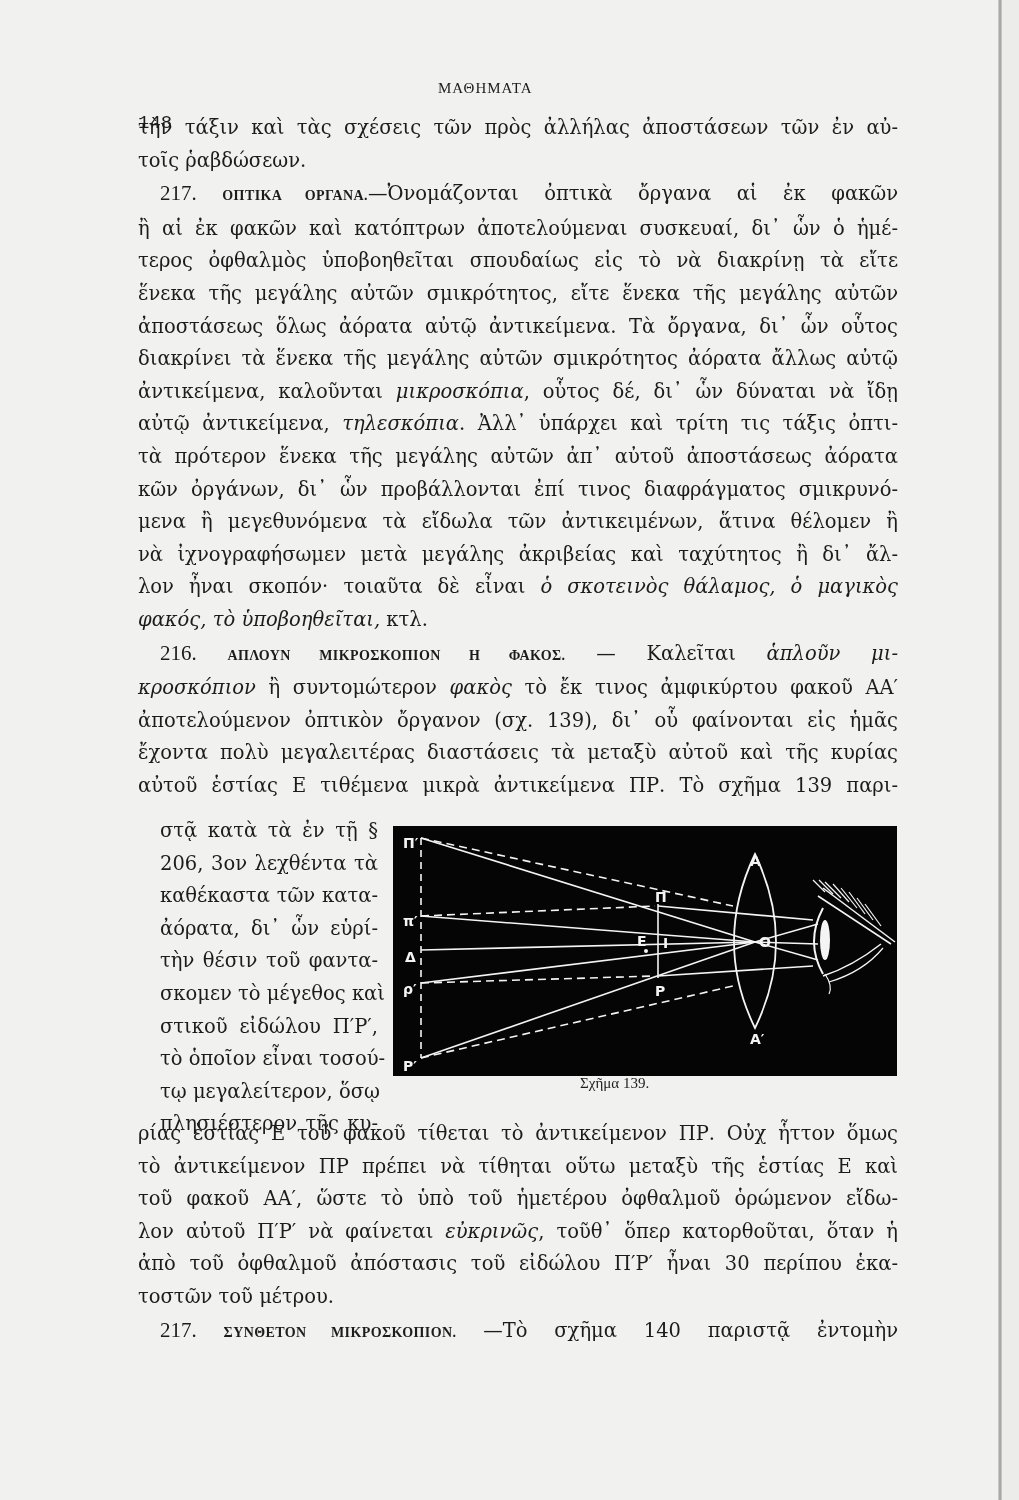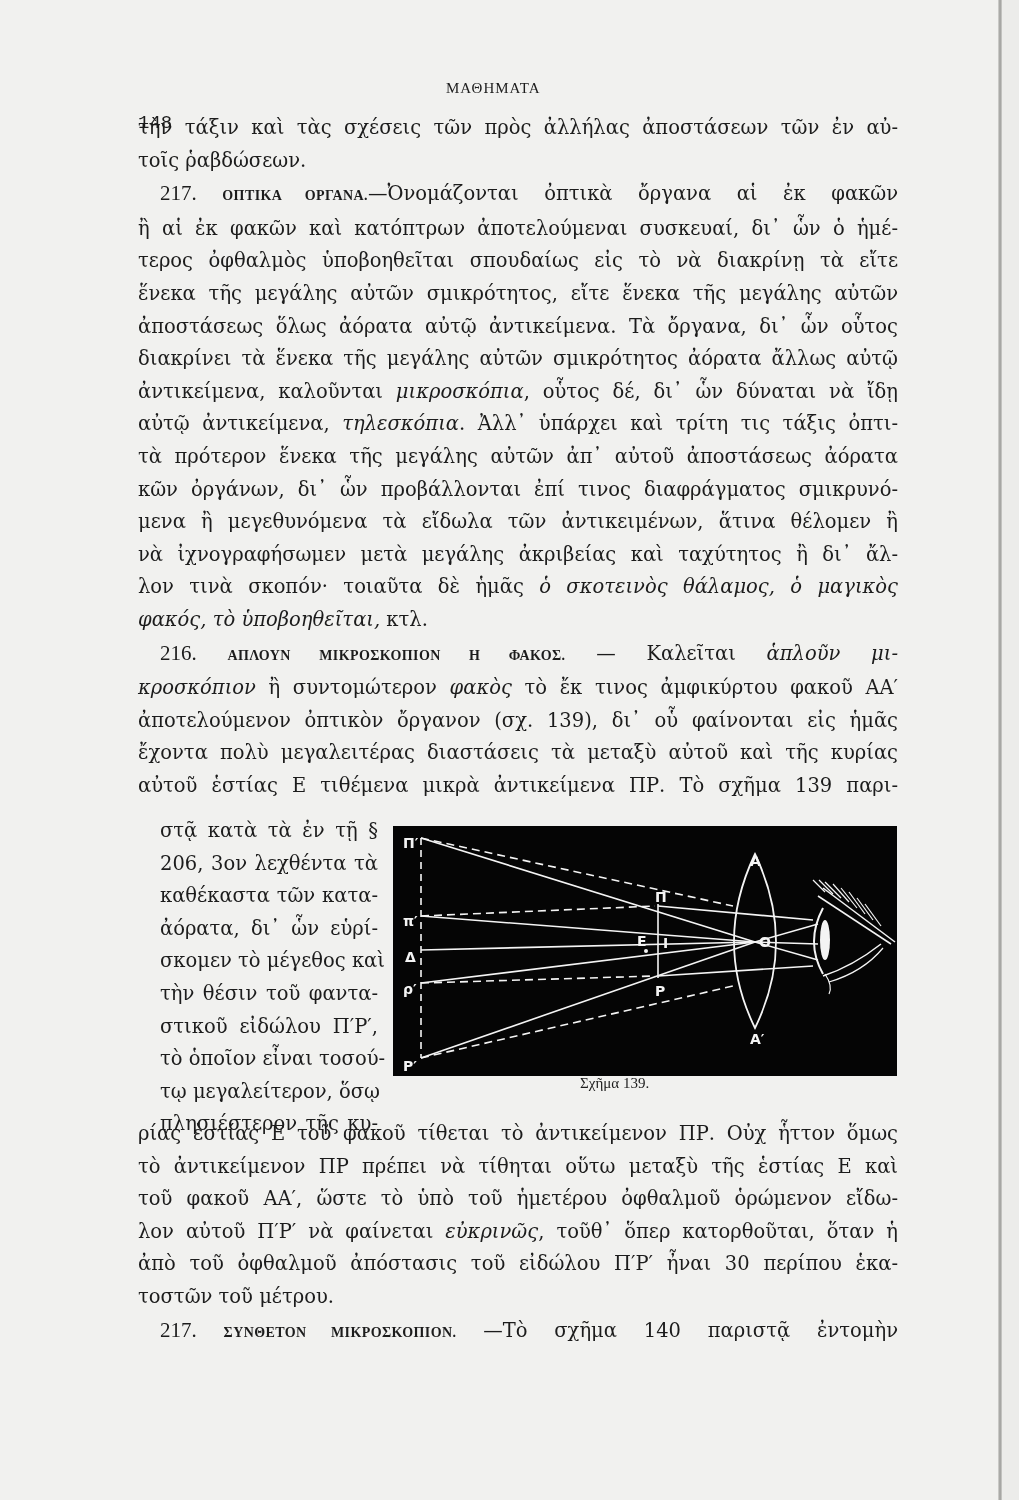--- a/index.html
+++ b/index.html
@@ -19,21 +19,21 @@
   }
   .header {
     position: absolute; left: 138px; top: 80px; width: 760px; height: 30px;
   }
   .page-number {
     position: absolute; left: 0; top: 0; font-size: 19px;
     font-family: Liberation Mono, monospace;
     margin-top: 32px;
   }
   .running-head {
-    position: absolute; left: 308px; top: 0; font-size: 15px; letter-spacing: 1px;
+    position: absolute; left: 300px; top: 0; font-size: 15px; letter-spacing: 1px;
     font-family: "Liberation Serif", serif;
   }
   .text-block {
     position: absolute; left: 138px; width: 760px;
     font-size: 19.5px; line-height: 32.6px;
     font-family: "DejaVu Serif", serif;
     text-align: justify;
   }
   .line { display: block; white-space: nowrap; text-align-last: justify; text-align: justify; }
   .line.last { text-align-last: left; }
@@ -79,37 +79,37 @@
   <span class="line">τερος ὀφθαλμὸς ὑποβοηθεῖται σπουδαίως εἰς τὸ νὰ διακρίνῃ τὰ εἴτε</span>
   <span class="line">ἕνεκα τῆς μεγάλης αὐτῶν σμικρότητος, εἴτε ἕνεκα τῆς μεγάλης αὐτῶν</span>
   <span class="line">ἀποστάσεως ὅλως ἀόρατα αὐτῷ ἀντικείμενα. Τὰ ὄργανα, δι᾽ ὧν οὗτος</span>
   <span class="line">διακρίνει τὰ ἕνεκα τῆς μεγάλης αὐτῶν σμικρότητος ἀόρατα ἄλλως αὐτῷ</span>
   <span class="line"><span>ἀντικείμενα, καλοῦνται</span> <span class="it">μικροσκόπια</span><span>, οὗτος δέ, δι᾽ ὧν δύναται νὰ ἴδῃ</span></span>
   <span class="line"><span>αὐτῷ ἀντικείμενα,</span> <span class="it">τηλεσκόπια</span><span>. Ἀλλ᾽ ὑπάρχει καὶ τρίτη τις τάξις ὀπτι-</span></span>
   <span class="line">τὰ πρότερον ἕνεκα τῆς μεγάλης αὐτῶν ἀπ᾽ αὐτοῦ ἀποστάσεως ἀόρατα</span>
   <span class="line">κῶν ὀργάνων, δι᾽ ὧν προβάλλονται ἐπί τινος διαφράγματος σμικρυνό-</span>
   <span class="line">μενα ἢ μεγεθυνόμενα τὰ εἴδωλα τῶν ἀντικειμένων, ἅτινα θέλομεν ἢ</span>
   <span class="line">νὰ ἰχνογραφήσωμεν μετὰ μεγάλης ἀκριβείας καὶ ταχύτητος ἢ δι᾽ ἄλ-</span>
-  <span class="line"><span>λον τινὰ σκοπόν· τοιαῦτα δὲ ἡμᾶς</span> <span class="it">ὁ σκοτεινὸς θάλαμος, ὁ μαγικὸς</span></span>
+  <span class="line"><span>λον ἦναι σκοπόν· τοιαῦτα δὲ εἶναι</span> <span class="it">ὁ σκοτεινὸς θάλαμος, ὁ μαγικὸς</span></span>
   <span class="line last"><span class="it">φακός, τὸ ὑποβοηθεῖται,</span> <span>κτλ.</span></span>
 
   <span class="line indent"><span class="sec-num">216.</span> <span class="sec-title">ΑΠΛΟΥΝ ΜΙΚΡΟΣΚΟΠΙΟΝ Η ΦΑΚΟΣ.</span> <span>— Καλεῖται</span> <span class="it">ἁπλοῦν μι-</span></span>
   <span class="line"><span class="it">κροσκόπιον</span> <span>ἢ συντομώτερον</span> <span class="it">φακὸς</span> <span>τὸ ἔκ τινος ἀμφικύρτου φακοῦ ΑΑ′</span></span>
   <span class="line">ἀποτελούμενον ὀπτικὸν ὄργανον (σχ. 139), δι᾽ οὗ φαίνονται εἰς ἡμᾶς</span>
   <span class="line">ἔχοντα πολὺ μεγαλειτέρας διαστάσεις τὰ μεταξὺ αὐτοῦ καὶ τῆς κυρίας</span>
   <span class="line">αὐτοῦ ἑστίας Ε τιθέμενα μικρὰ ἀντικείμενα ΠΡ. Τὸ σχῆμα 139 παρι-</span>
 </div>
 
 <div class="side-text">
   <span class="line">στᾷ κατὰ τὰ ἐν τῇ §</span>
   <span class="line">206, 3ον λεχθέντα τὰ</span>
   <span class="line">καθέκαστα τῶν κατα-</span>
   <span class="line">ἀόρατα, δι᾽ ὧν εὑρί-</span>
+  <span class="line">τὴν θέσιν τοῦ φαντα-</span>
   <span class="line">σκομεν τὸ μέγεθος καὶ</span>
-  <span class="line">τὴν θέσιν τοῦ φαντα-</span>
   <span class="line">στικοῦ εἰδώλου Π′Ρ′,</span>
   <span class="line">τὸ ὁποῖον εἶναι τοσού-</span>
   <span class="line">τῳ μεγαλείτερον, ὅσῳ</span>
   <span class="line">πλησιέστερον τῆς κυ-</span>
 </div>
 
 <div class="figure">
   <svg width="504" height="250" viewBox="0 0 504 250" xmlns="http://www.w3.org/2000/svg">
     <g stroke="#f4f4f4" fill="none" stroke-width="1.6">
 

